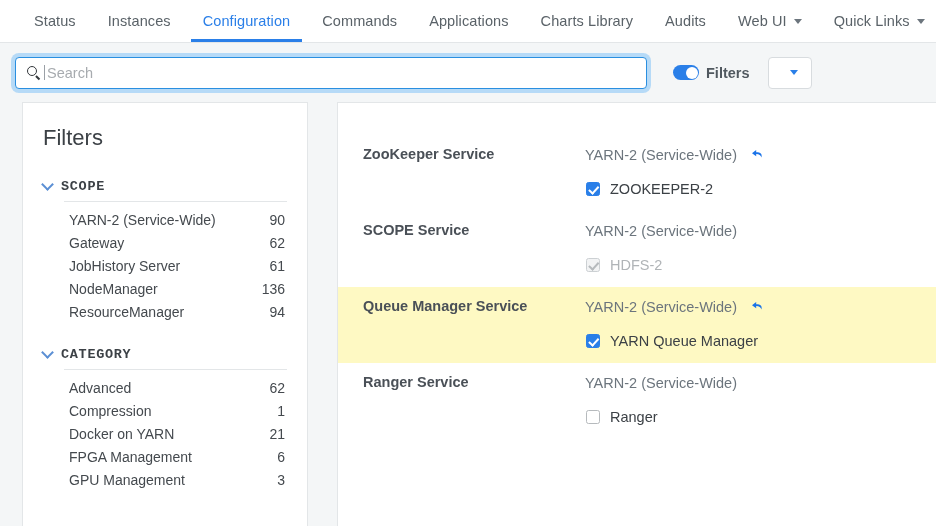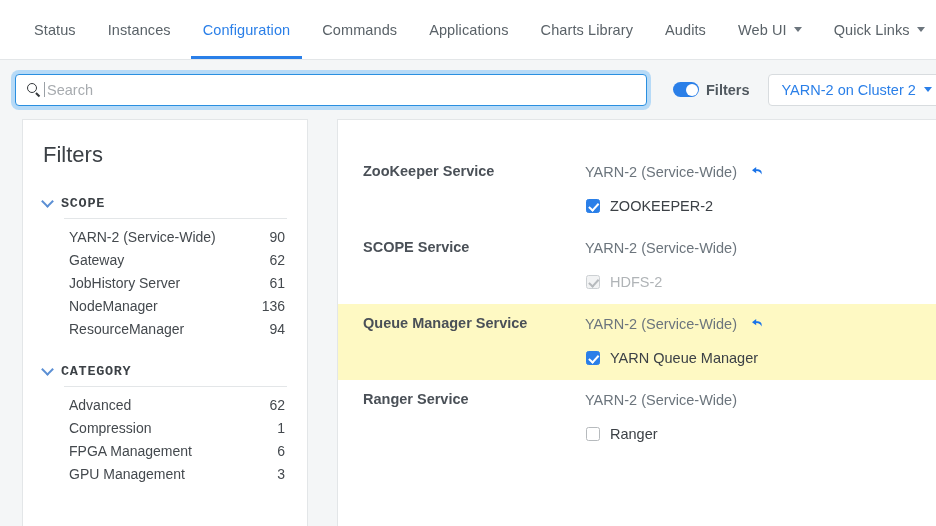--- a/index.html
+++ b/index.html
@@ -7,21 +7,21 @@
     margin: 0; padding: 0;
     width: 936px; height: 526px;
     overflow: hidden;
     background: #f4f6f7;
     font-family: "Liberation Sans", sans-serif;
     -webkit-font-smoothing: antialiased;
   }
 
   
   .topnav {
-    height: 60px;
+    height: 43px;
     background: #ffffff;
     border-bottom: 1px solid #e3e6e8;
     display: flex;
     align-items: stretch;
     padding-left: 18px;
   }
   .tab {
     display: flex;
     align-items: center;
     padding: 0 16px;
@@ -347,21 +347,20 @@
     <span class="caret-bar"></span>
     <span class="search-placeholder">Search</span>
   </div>
 
   <div class="filters-toggle">
     <span class="switch"></span>
     <span class="filters-label">Filters</span>
   </div>
 
   <div class="cluster-btn">
-    <span>YARN-2 on Cluster 2</span>
     <span class="caret"></span>
   </div>
 
 </div>
 
 <div class="body">
 
   <div class="sidebar">
     <h2>Filters</h2>
     <div id="sidebar-groups">
@@ -398,20 +397,24 @@
             <span class="group-title">CATEGORY</span>
           </div>
           <div class="group-rule"></div>
           <div class="filter-item">
             <span>Advanced</span>
             <span class="count">62</span>
           </div>
           <div class="filter-item">
             <span>Compression</span>
             <span class="count">1</span>
+          </div>
+          <div class="filter-item">
+            <span>Docker on YARN</span>
+            <span class="count">21</span>
           </div>
           <div class="filter-item">
             <span>FPGA Management</span>
             <span class="count">6</span>
           </div>
           <div class="filter-item">
             <span>GPU Management</span>
             <span class="count">3</span>
           </div>
         </div>

